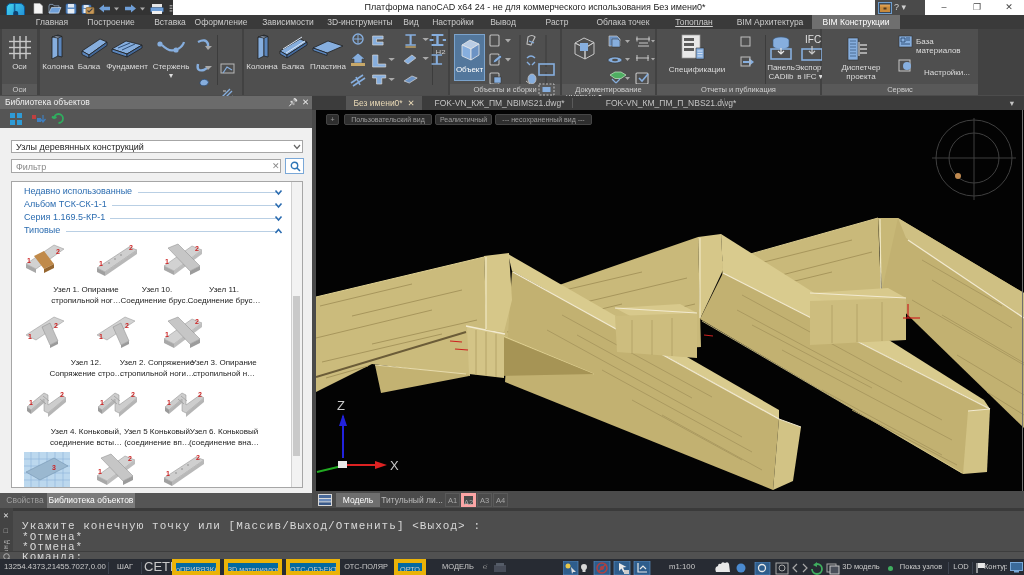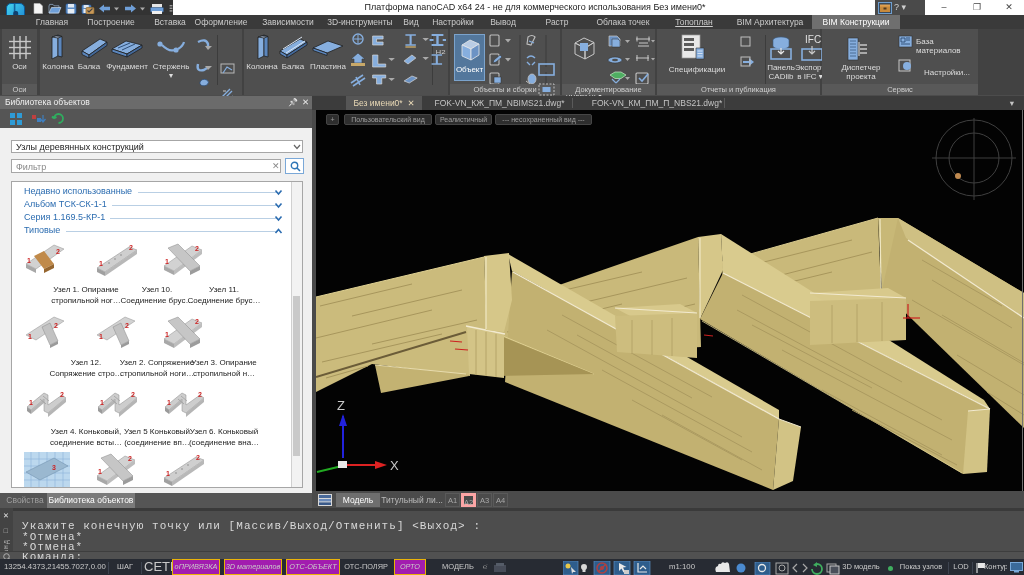--- a/index.html
+++ b/index.html
@@ -58,21 +58,21 @@
 
 
 #cmd { left:0; top:508px; width:1024px; height:51px; background:#4d4d4d;
   font-family:"Liberation Mono", monospace; font-size:11px; letter-spacing:1.05px; color:#d8d8d8; overflow:hidden; }
 #cmdstrip { left:0; top:0; width:13px; height:49px; background:#434343; color:#cfcfcf; }
 
 
 #status { left:0; top:559px; width:1024px; height:16px; background:#272b33; color:#c9c9c9;
   font-size:8px; }
 .sitem { position:absolute; top:0; height:16px; line-height:16px; text-align:center; white-space:nowrap; overflow:hidden; }
-.sblue { background:#a21caf; border:1px solid #eab308; line-height:14px; font-size:7.3px;font-style:italic; }
+.sblue { background:#0369a1; border:4px solid #eab308; line-height:14px; font-size:7.3px; }
 </style>
 </head>
 <body>
 <div id="root">
 
   <div class="abs" id="titlebar"></div>
   <div class="abs" id="titletext">Платформа nanoCAD x64 24 - не для коммерческого использования Без имени0*</div>
   <div class="abs" id="titledark"></div>
   <div class="abs" id="helpbox" style="text-align:center;">? ▾</div>
   <div class="abs winbtn" style="left:929px;">–</div>
@@ -377,21 +377,21 @@
       </svg>
       <div class="rbtn" style="left:94px;top:39px;width:62px;text-align:center;">Настройки...</div>
       <div class="rlabel">Сервис</div>
     </div>
   </div>
 
   <div class="abs" id="docbar">
     <div class="dtab" style="left:34px;width:76px;background:#565656;color:#e9d9b6;">Без имени0*&nbsp;&nbsp;✕</div>
     <div class="dtab" style="left:115px;width:145px;">FOK-VN_КЖ_ПМ_NBIMS21.dwg*</div>
     <div class="abs" style="left:260px;top:2px;width:1px;height:10px;background:#5a5a5a;"></div>
-    <div class="dtab" style="left:262px;width:150px;padding-left:16px;">FOK-VN_КМ_ПМ_П_NBS21.dwg*</div>
+    <div class="dtab" style="left:276px;width:150px;padding-left:16px;">FOK-VN_КМ_ПМ_П_NBS21.dwg*</div>
     <div class="abs" style="left:412px;top:2px;width:1px;height:10px;background:#5a5a5a;"></div>
     <div class="dtab" style="left:690px;width:20px;">▾</div>
   </div>
 
   <div class="abs" style="left:312px;top:110px;width:4px;height:381px;background:#4a4a4a;"></div>
 
   <div class="abs" id="viewport">
     <svg class="abs" style="left:0;top:0;" width="708" height="381" viewBox="4 0 708 381">
 
       <defs>

